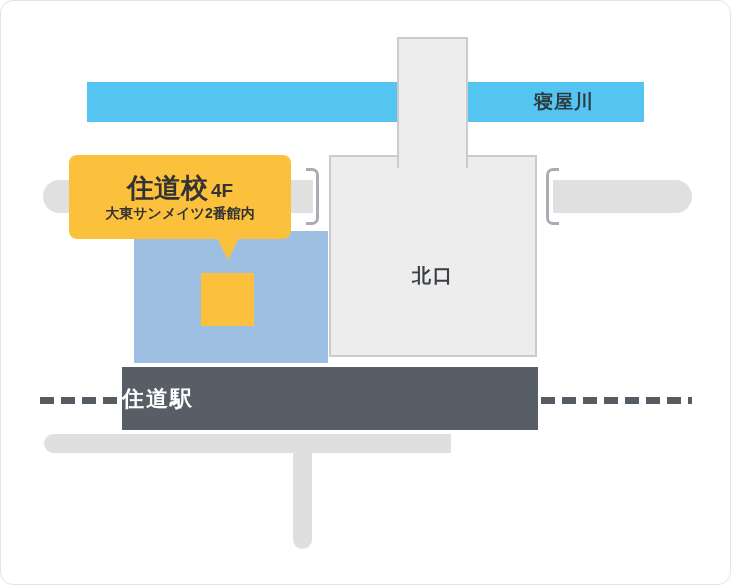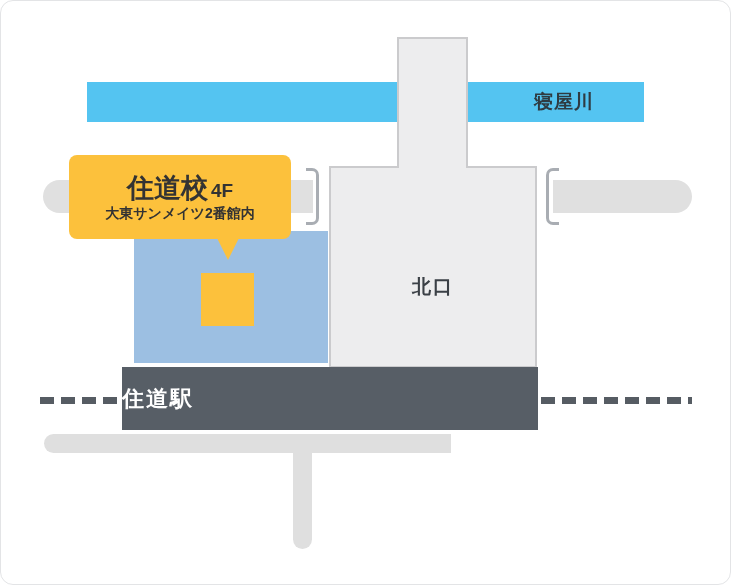--- a/index.html
+++ b/index.html
@@ -70,21 +70,21 @@
   }
   .bracket-right {
     left: 545px;
     border: 3px solid #a9adb3;
     border-right: none;
     border-radius: 7px 0 0 7px;
   }
   
   .station-north {
     position: absolute;
-    left: 328px; top: 165px;
+    left: 328px; top: 154px;
     width: 208px; height: 202px;
     background: #ededee;
     border: 2px solid #cbcbcd;
     box-sizing: border-box;
     z-index: 3;
   }
   .north-label {
     position: absolute;
     left: 0; top: 106px;
     width: 100%;

